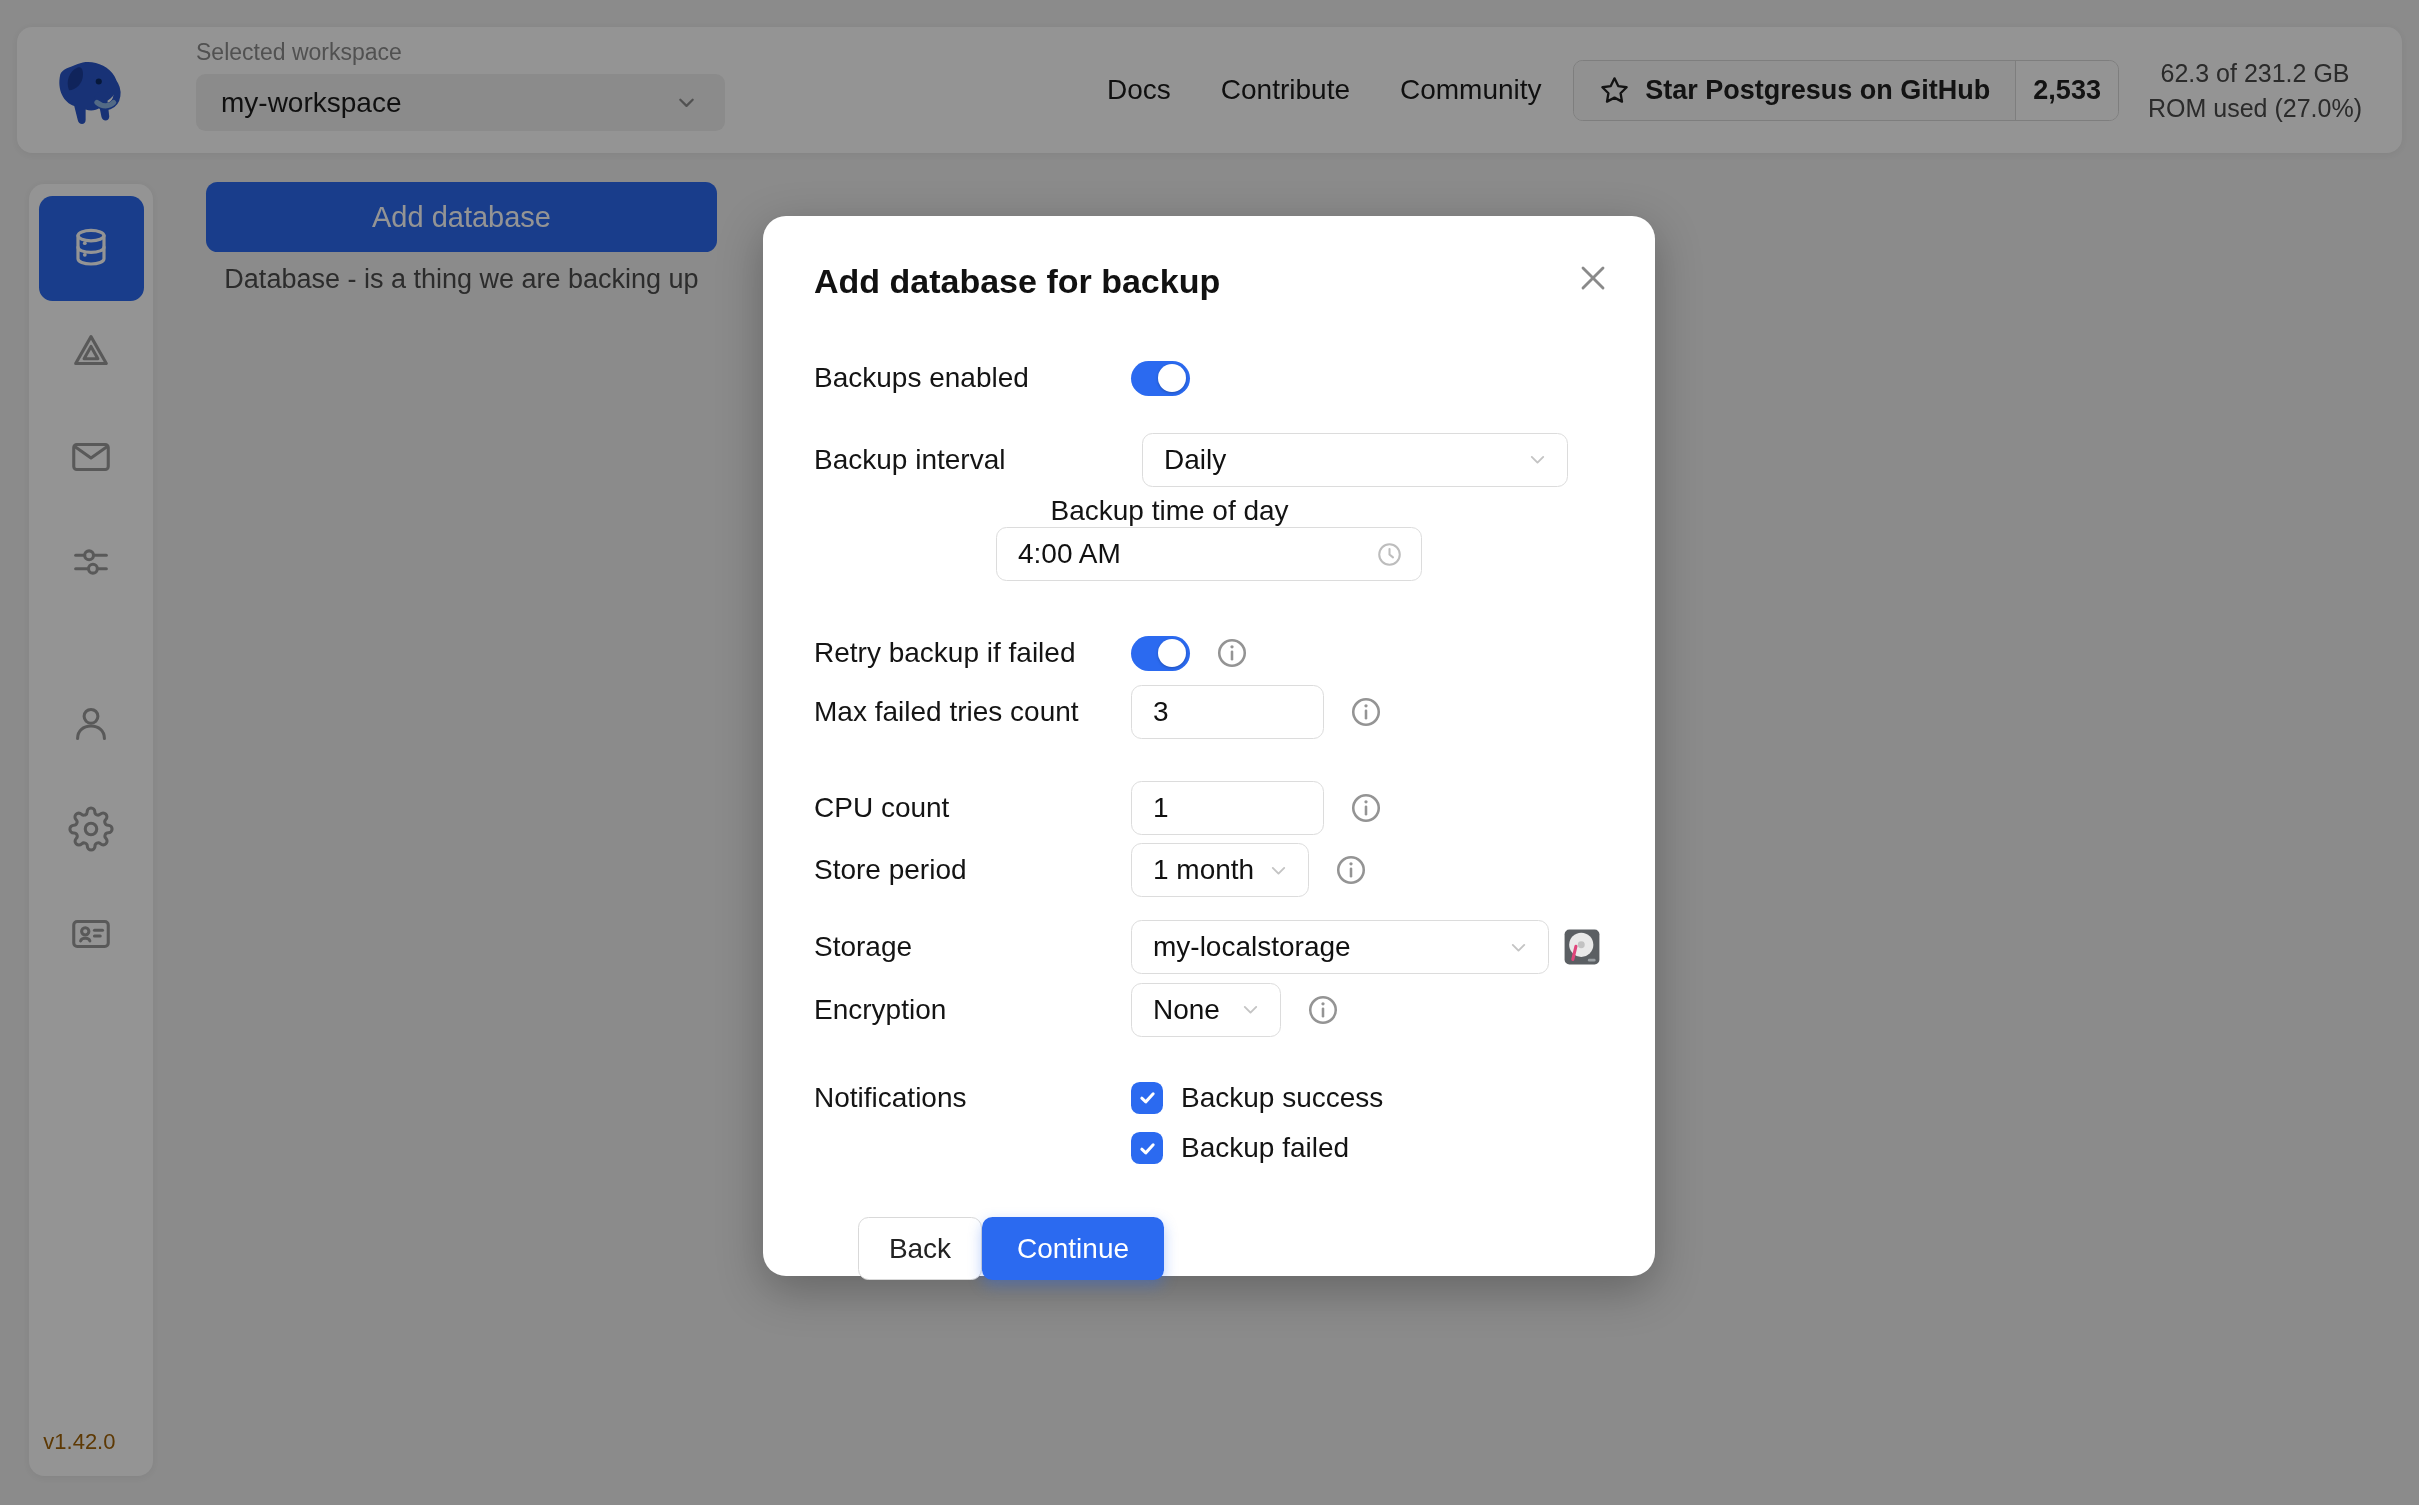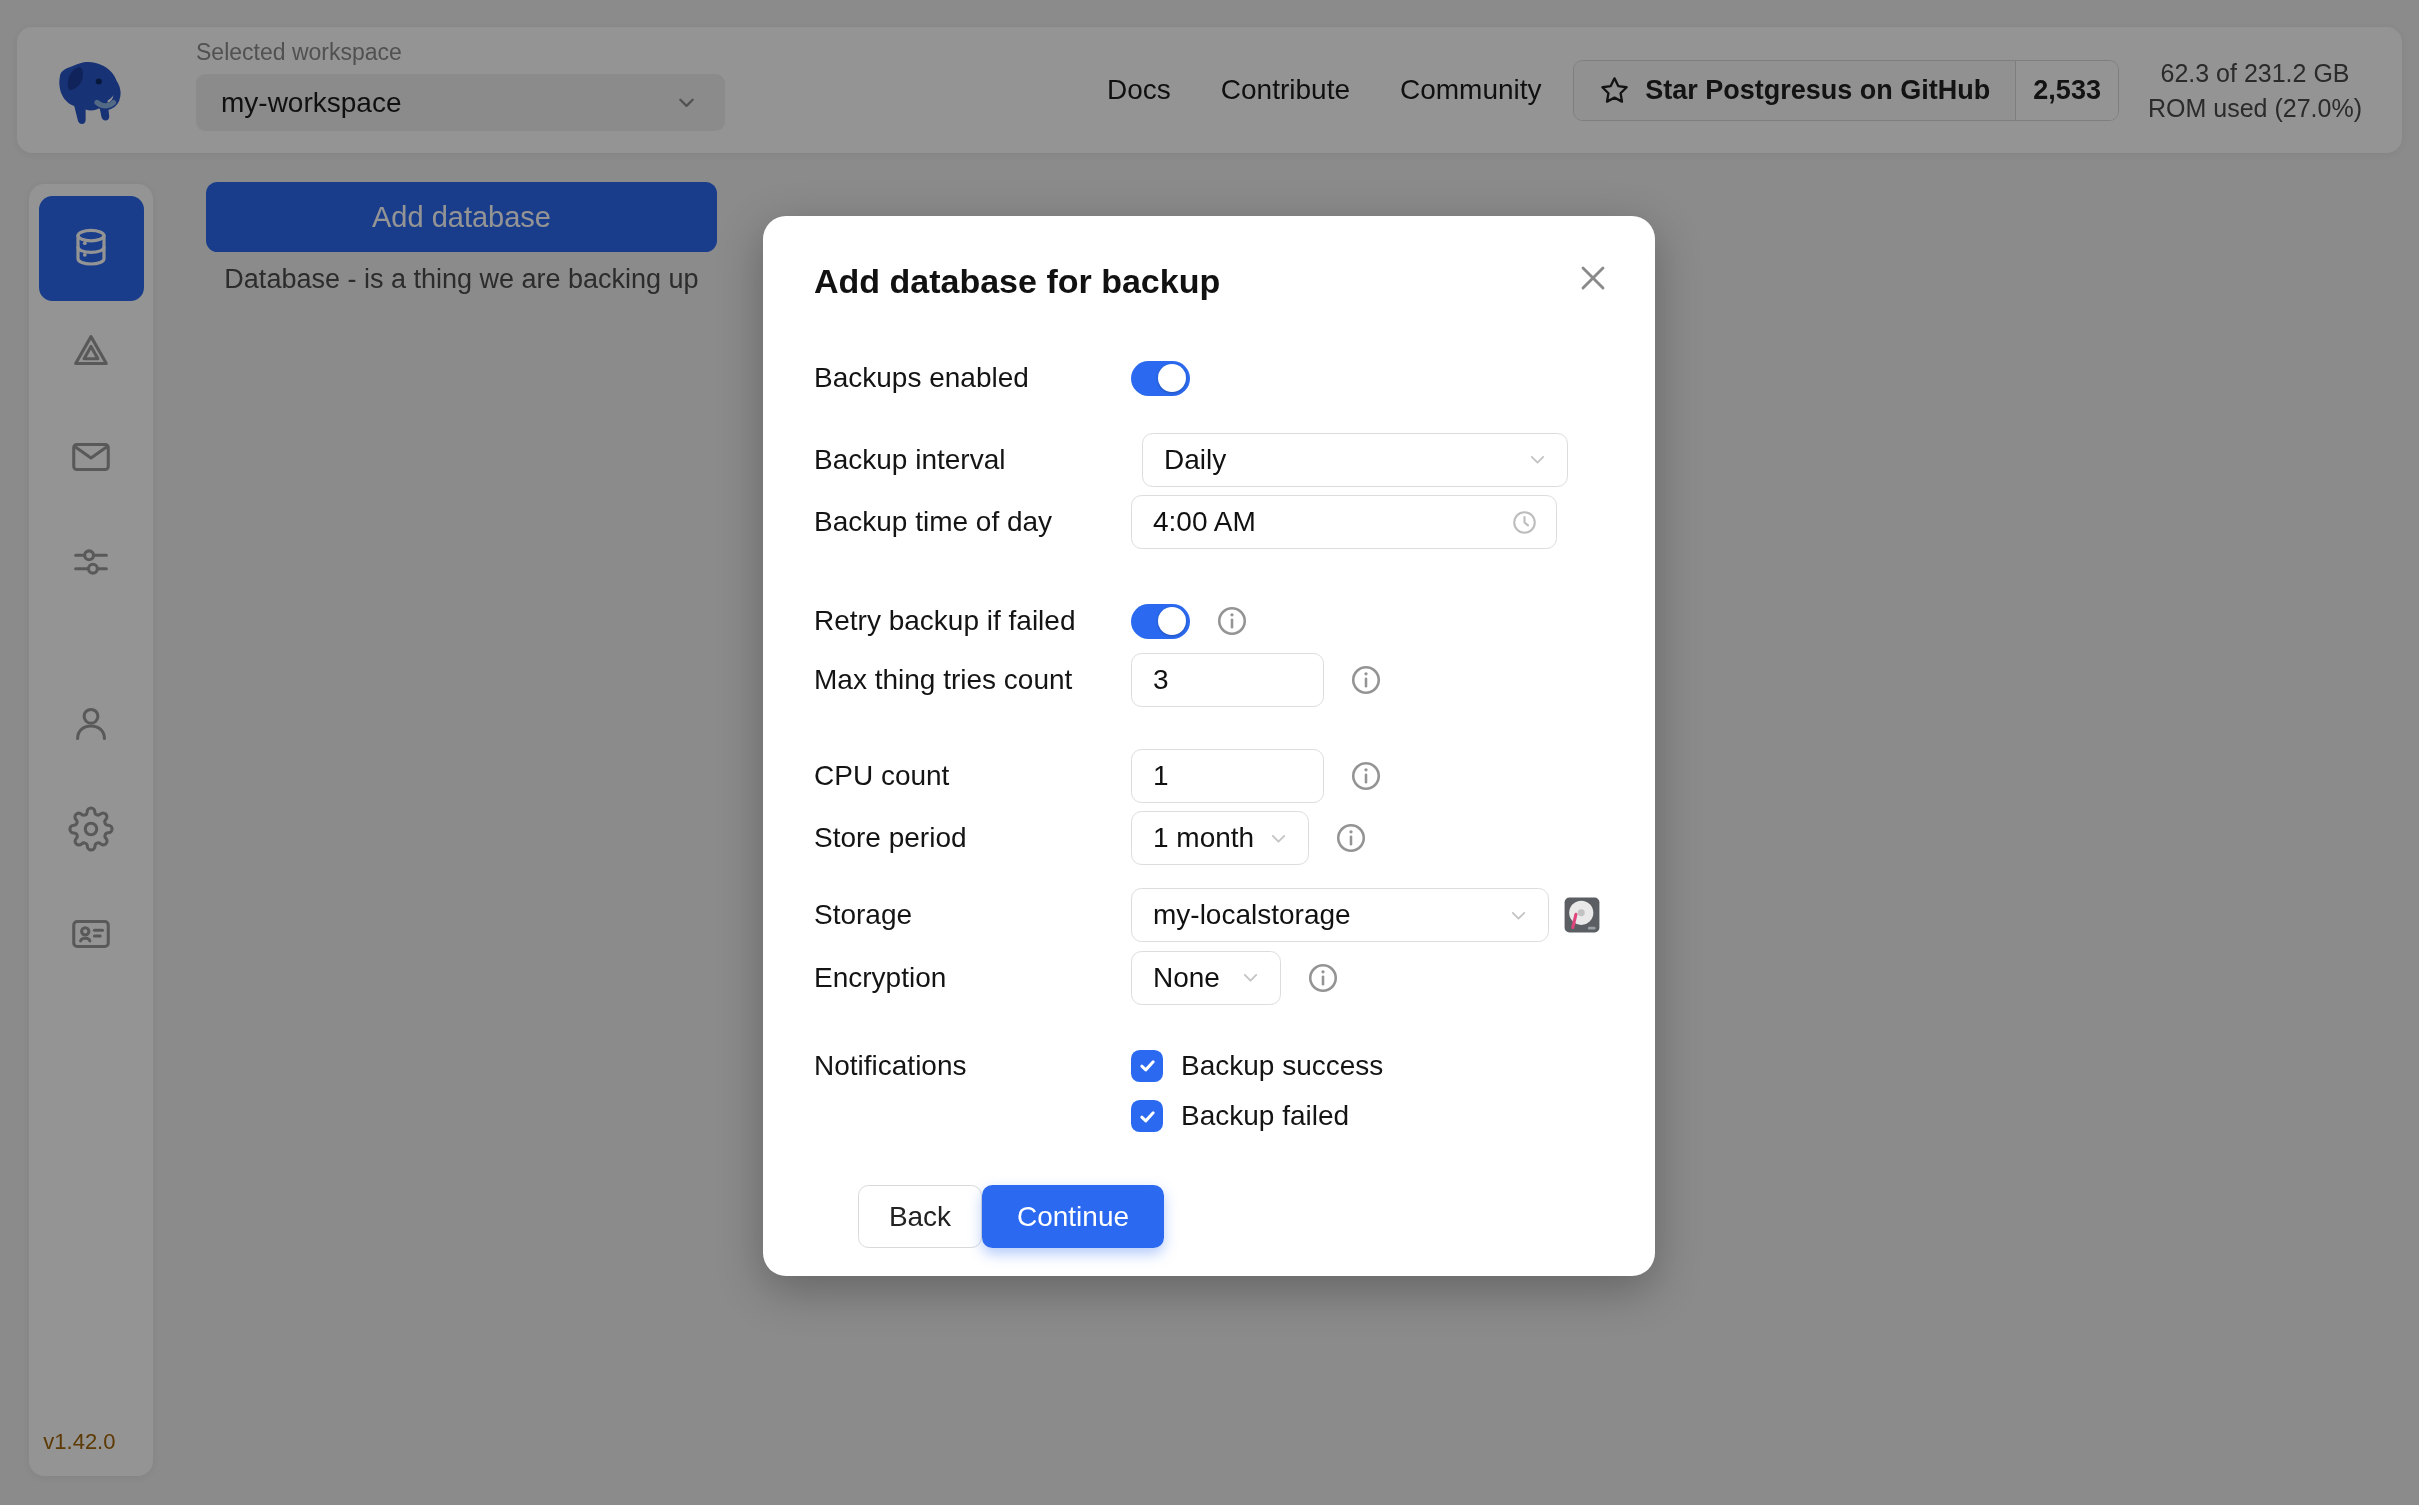--- a/index.html
+++ b/index.html
@@ -81,21 +81,21 @@
     padding:0 51px;
   }
   .modal-title{margin:0;padding-top:46px;font-size:34px;font-weight:bold;color:#111;}
   .modal-close{position:absolute;top:42px;right:42px;width:40px;height:40px;color:#8a8a8a;cursor:pointer;}
 
   .row{display:flex;align-items:center;}
   .lbl{width:317px;flex-shrink:0;font-size:28px;color:#141414;}
 
   .r-backups{margin-top:55px;height:44px;}
   .r-interval{margin-top:32.5px;gap:11px;}
-  .r-time{margin-top:8.6px;}
+  .r-time{margin-top:8.6px;flex-direction:column;}
   .r-retry{margin-top:50px;height:44px;}
   .r-maxtries{margin-top:9.6px;}
   .r-cpu{margin-top:42px;}
   .r-store{margin-top:8.6px;}
   .r-storage{margin-top:23px;}
   .r-enc{margin-top:8.6px;}
   .r-notif{margin-top:40px;align-items:flex-start;}
   .r-btns{margin-top:48px;justify-content:flex-start;margin-left:44px;}
 
   .select,.time-field{
@@ -299,21 +299,21 @@
         <div class="knob"></div>
       </div>
     <svg class="info" viewBox="0 0 24 24" fill="none" stroke="currentColor" stroke-width="1.8" stroke-linecap="round">
         <circle cx="12" cy="12" r="9"></circle>
         <path d="M12 11.2v5.2"></path>
         <circle cx="12" cy="7.6" r="1.15" fill="currentColor" stroke="none"></circle>
       </svg>
   </div>
 
   <div class="row r-maxtries">
-    <div class="lbl">Max thing tries count</div>
+    <div class="lbl">Max failed tries count</div>
     <input class="num-input" value="3" style="">
     <svg class="info" viewBox="0 0 24 24" fill="none" stroke="currentColor" stroke-width="1.8" stroke-linecap="round">
         <circle cx="12" cy="12" r="9"></circle>
         <path d="M12 11.2v5.2"></path>
         <circle cx="12" cy="7.6" r="1.15" fill="currentColor" stroke="none"></circle>
       </svg>
   </div>
 
   <div class="row r-cpu">
     <div class="lbl">CPU count</div>

